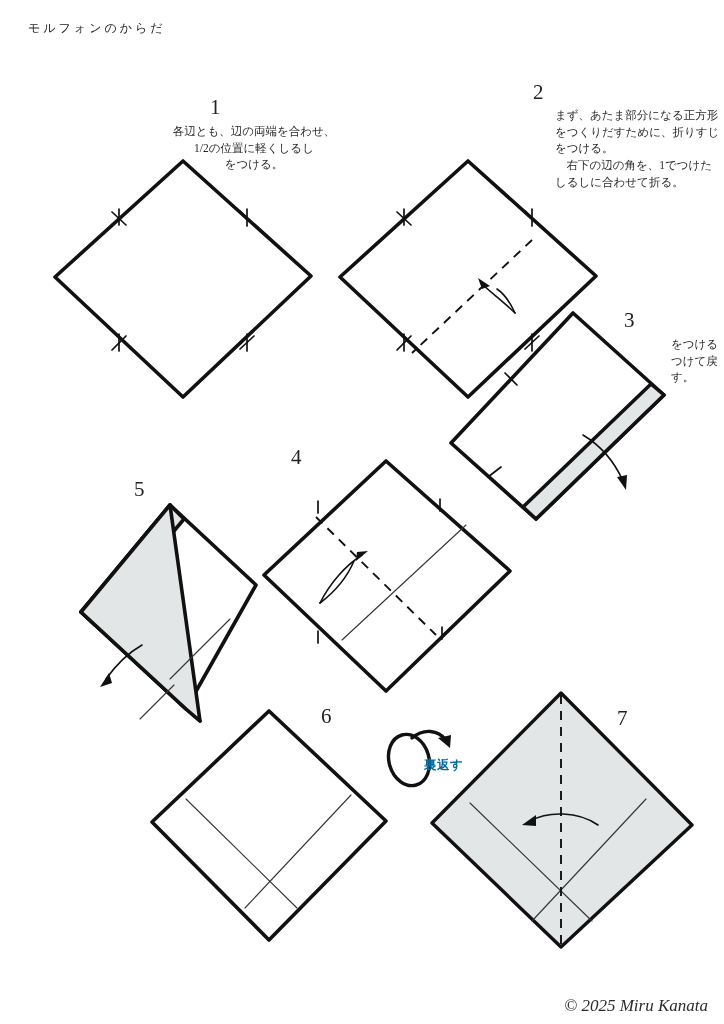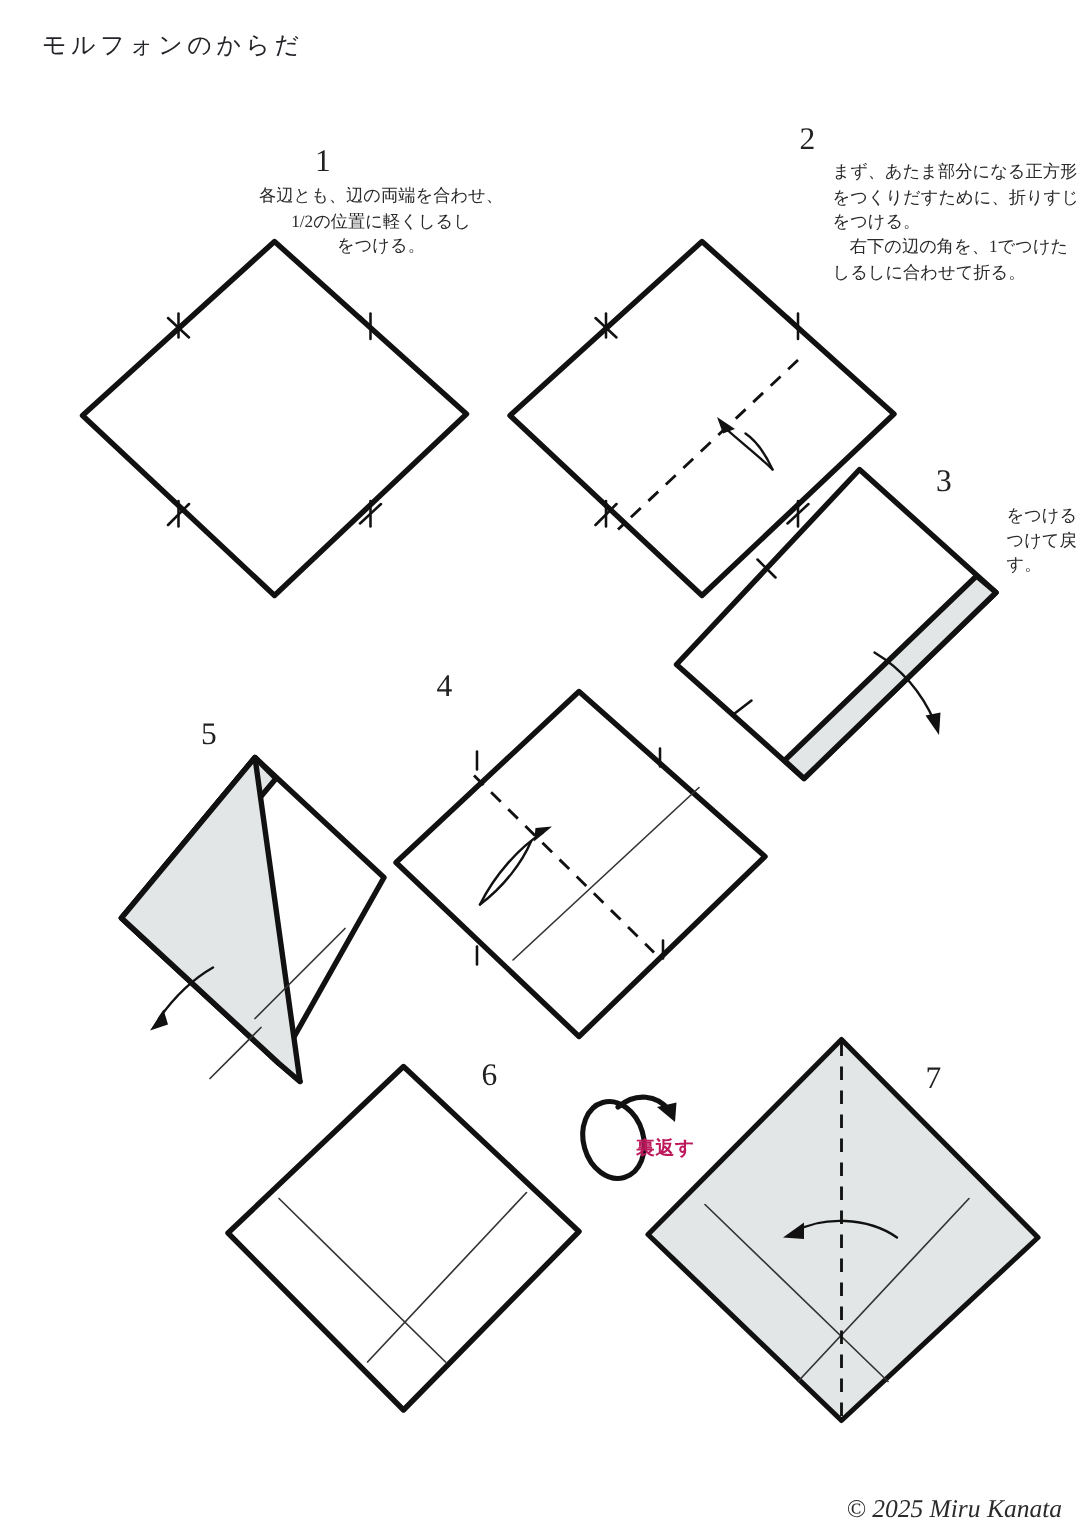--- a/index.html
+++ b/index.html
@@ -18,21 +18,21 @@
   #page {
     position: absolute;
     inset: 0;
     width: 724px;
     height: 1024px;
   }
   .page-title {
     position: absolute;
     left: 28px;
     top: 20px;
-    font-size: 16px;
+    font-size: 12px;
     letter-spacing: 3px;
     color: #222428;
     font-family: "Liberation Serif", "DejaVu Serif", serif;
     white-space: nowrap;
   }
   .copyright {
     position: absolute;
     right: 16px;
     bottom: 8px;
     font-size: 17px;
@@ -55,21 +55,21 @@
     color: #2a2a2a;
     white-space: pre-line;
     font-family: "Liberation Serif", "DejaVu Serif", serif;
   }
   .cap-right { text-align: center; }
   .cap-left  { text-align: left; margin-left: 48px; }
   .flip-label {
     position: absolute;
     font-size: 12.5px;
     font-weight: 700;
-    color: #be185d;
+    color: #0369a1;
     letter-spacing: 0.5px;
     font-family: "Liberation Sans", sans-serif;
     white-space: nowrap;
   }
   svg.fig { position: absolute; overflow: visible; }
   .paper-edge {
     fill: #ffffff;
     stroke: #111111;
     stroke-width: 3.6;
     stroke-linejoin: round;

